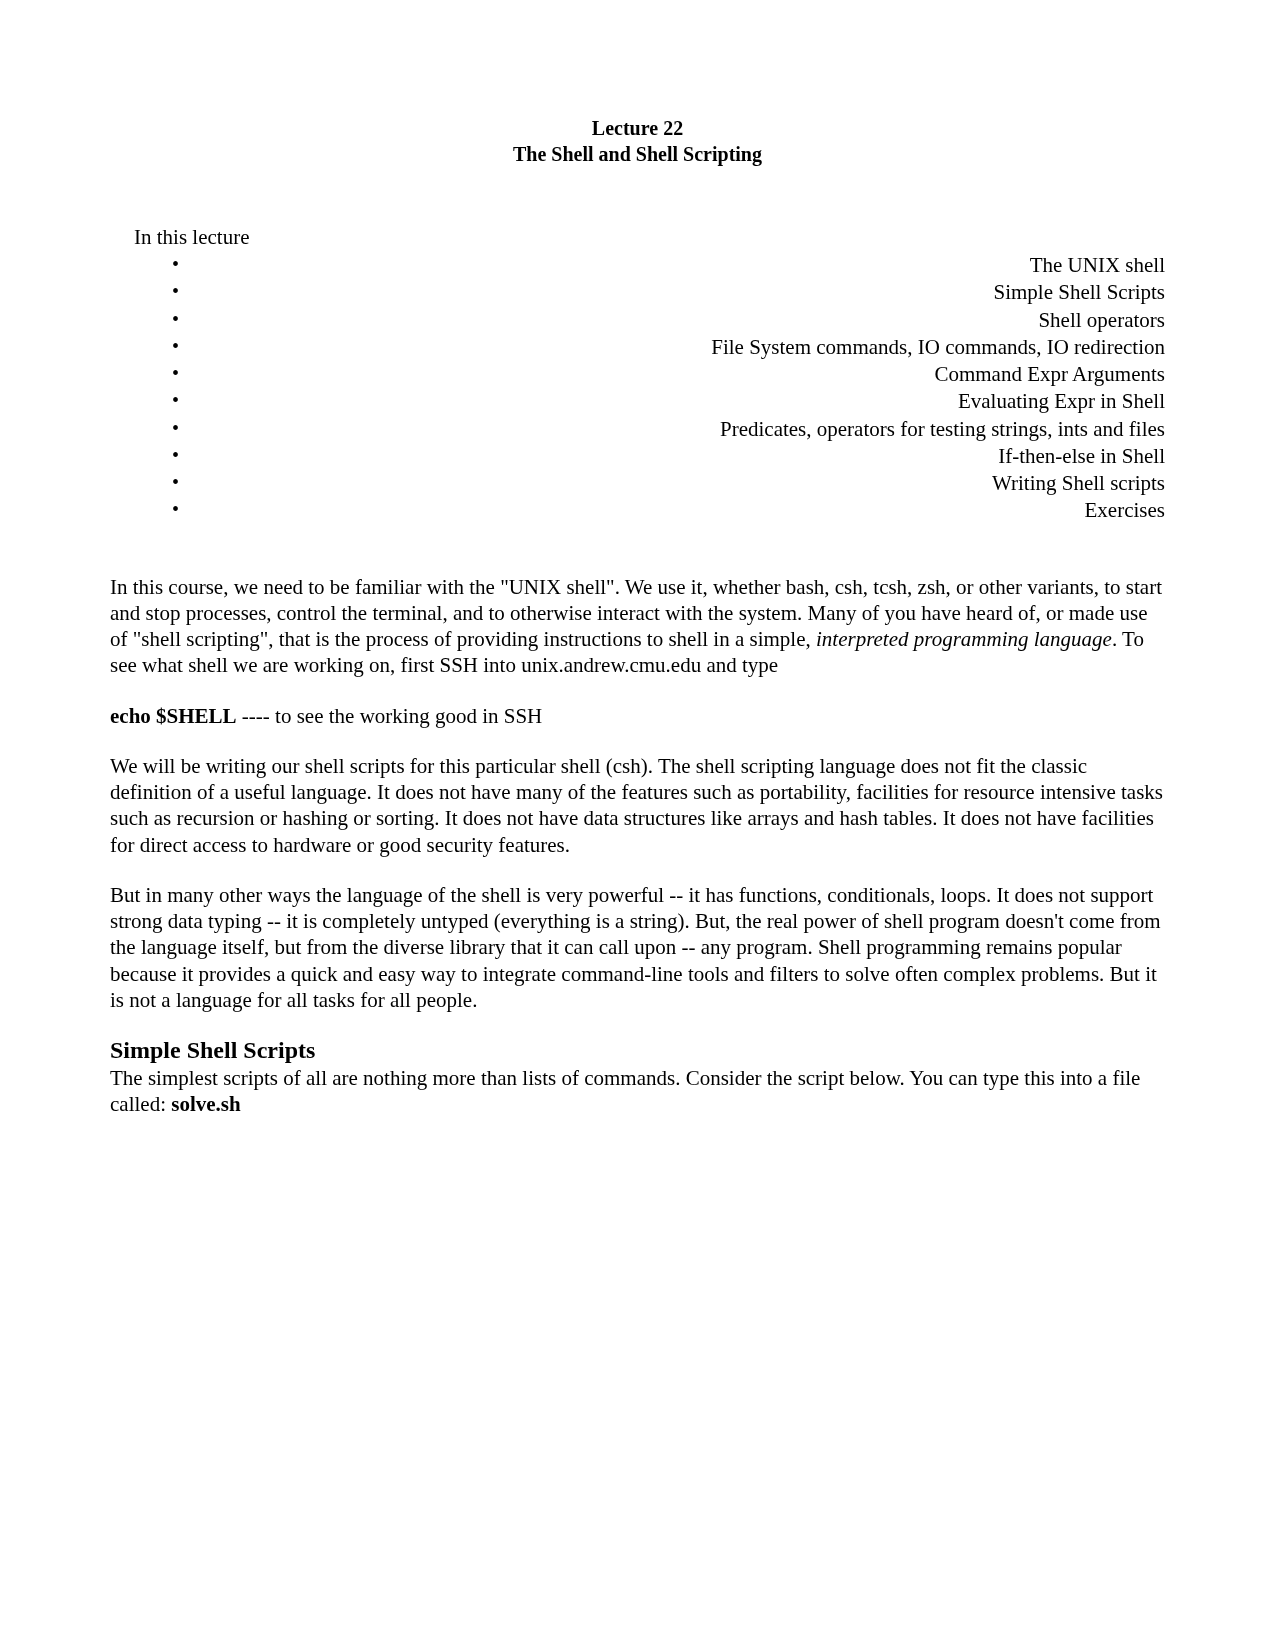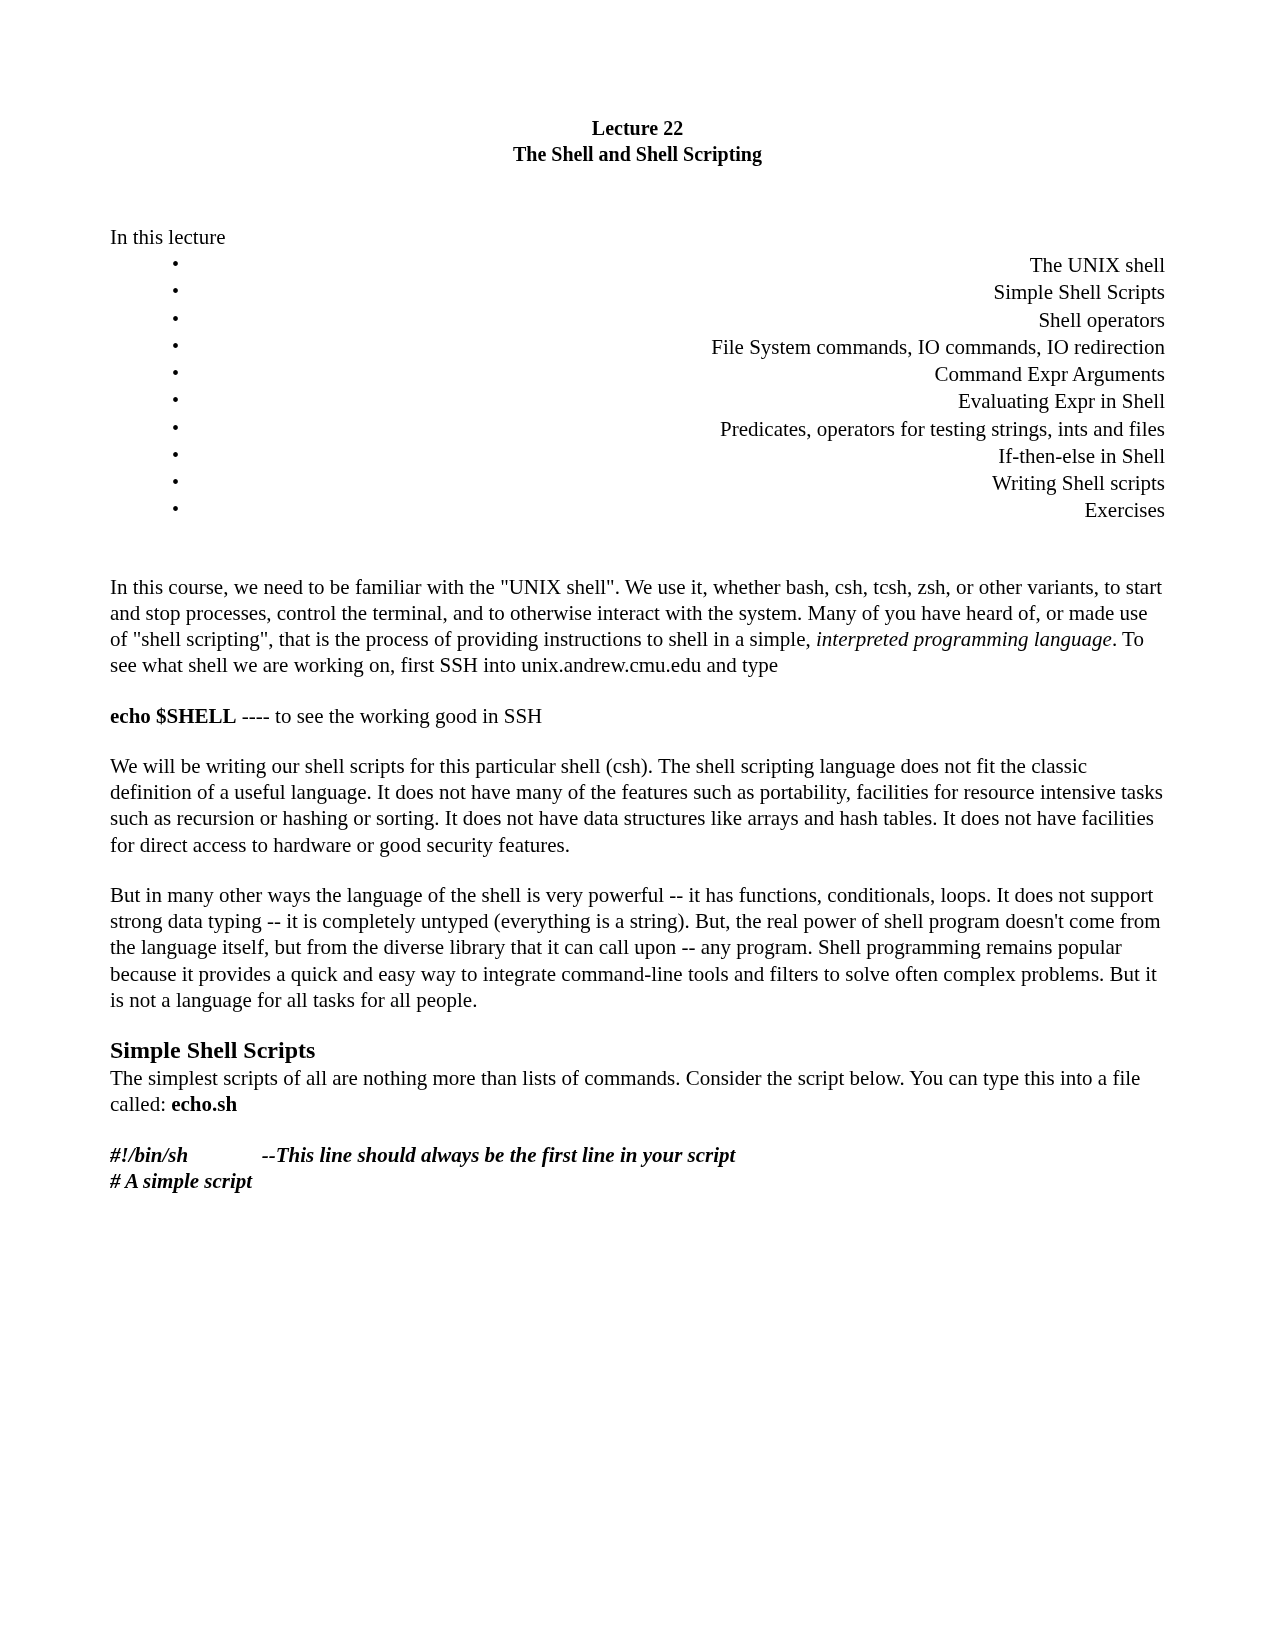--- a/index.html
+++ b/index.html
@@ -18,20 +18,21 @@
     }
     .title {
       text-align: center;
       font-weight: bold;
       font-size: 20px;
       line-height: 1.3;
       margin-bottom: 58px;
     }
     .intro-label {
       margin-bottom: 2px;
+      margin-left: 24px;
     }
     ul.topics {
       margin: 0 0 50px 0;
       padding-left: 62px;
       list-style: none;
       text-align: right;
     }
     ul.topics li {
       position: relative;
       padding-left: 26px;
@@ -109,21 +110,17 @@
     <span class="bold">echo  $SHELL</span><span>    ----  to see the working good in SSH</span>
   </p>
 
   <p class="body">We will be writing our shell scripts for this particular shell (csh). The shell scripting language does not fit the classic definition of a useful language. It does not have many of the features such as portability, facilities for resource intensive tasks such as recursion or hashing or sorting. It does not have data structures like arrays and hash tables. It does not have facilities for direct access to hardware or good security features.</p>
 
   <p class="body">But in many other ways the language of the shell is very powerful -- it has functions, conditionals, loops. It does not support strong data typing -- it is completely untyped (everything is a string). But, the real power of shell program doesn't come from the language itself, but from the diverse library that it can call upon -- any program. Shell programming remains popular because it provides a quick and easy way to integrate command-line tools and filters to solve often complex problems. But it is not a language for all tasks for all people.</p>
 
   <div class="section-heading">Simple Shell Scripts</div>
 
   <p class="body tight">
-    <span>The simplest scripts of all are nothing more than lists of commands. Consider the script below. You can type this into a file called: </span><span class="bold">echo.sh</span>
+    <span>The simplest scripts of all are nothing more than lists of commands. Consider the script below. You can type this into a file called: </span><span class="bold">solve.sh</span>
   </p>
 
-  <div class="code-block">
-    <div class="code-line"><span>#!/bin/sh</span>              <span>--This line should always be the first line in your script</span></div>
-    <div class="code-line"># A simple script</div>
-  </div>
 
 </div>
 
 </body></html>

